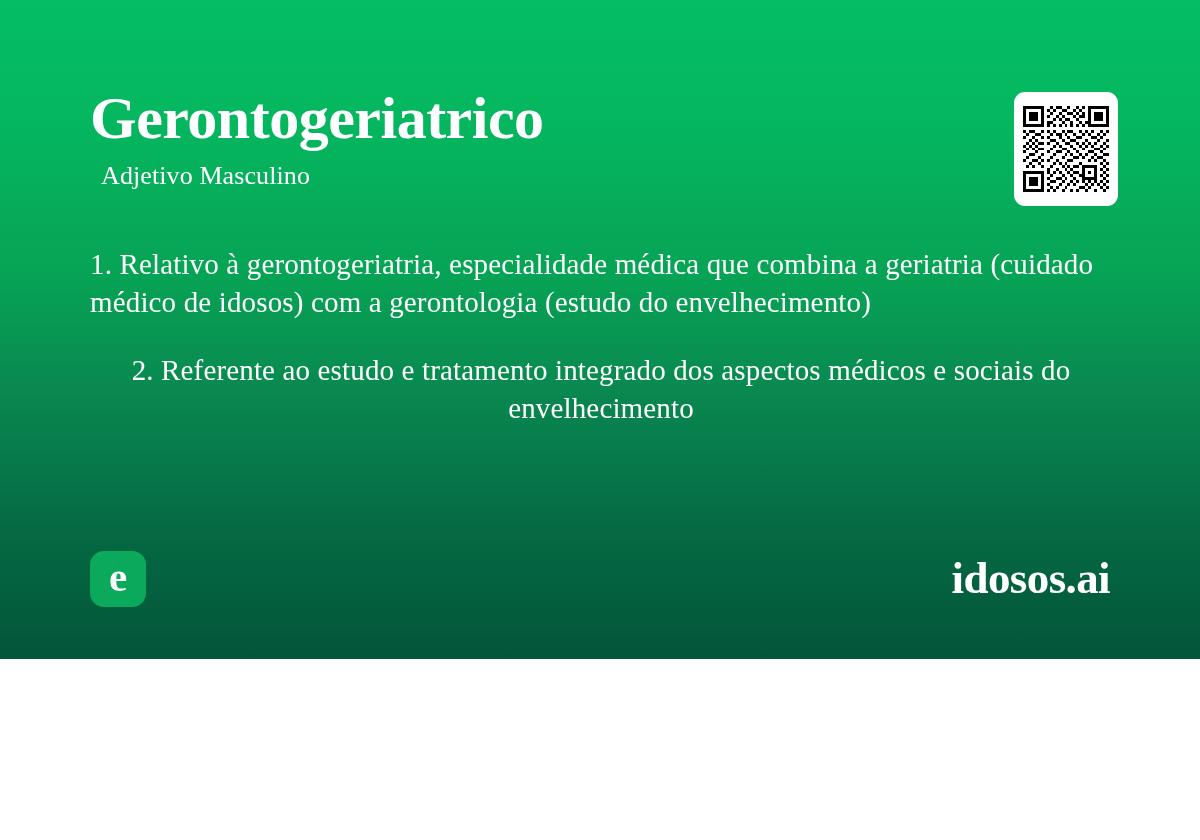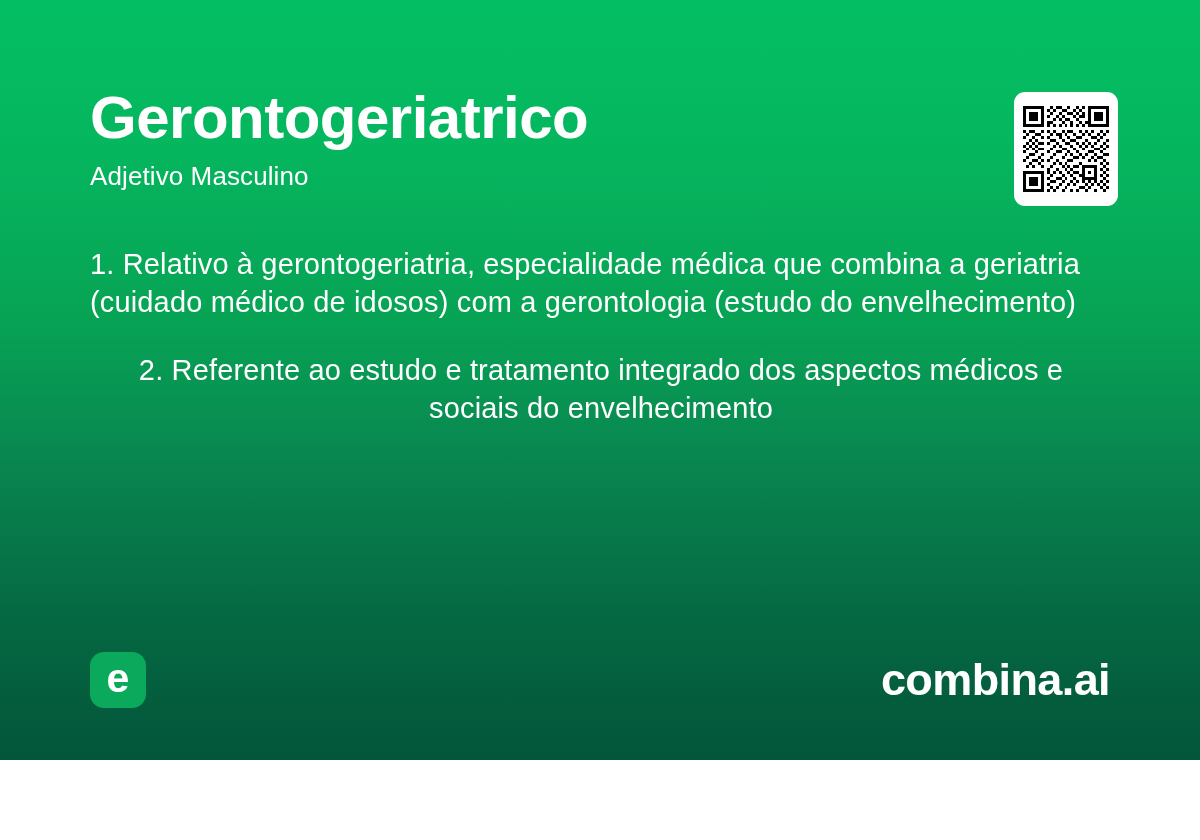--- a/index.html
+++ b/index.html
@@ -10,30 +10,31 @@
   body {
     width: 1200px;
     height: 840px;
     overflow: hidden;
     font-family: "Liberation Sans", sans-serif;
   }
 
   #card {
     position: relative;
     width: 1200px;
-    height: 760px;
+    height: 659px;
     box-sizing: border-box;
     background: linear-gradient(180deg,
         #04be63 0%,
         #05b75f 18%,
         #07a355 42%,
         #098750 60%,
         #056a43 80%,
         #03553a 100%);
     overflow: hidden;
+    font-family: Liberation Serif, serif;
   }
 
   
   #header {
     position: absolute;
     left: 90px;
     top: 88px;
     width: 880px;
   }
 
@@ -41,21 +42,21 @@
     margin: 0;
     color: #ffffff;
     font-size: 60px;
     line-height: 1.0;
     font-weight: 700;
     letter-spacing: -0.5px;
     white-space: nowrap;
   }
 
   #subtitle {
-    margin: 14px 0 0 0;
+    margin: 14px 0 0 11px;
     color: #ffffff;
     font-size: 26px;
     line-height: 1.1;
     font-weight: 500;
     letter-spacing: 0.1px;
   }
 
   
   #qr-card {
     position: absolute;
@@ -420,16 +421,16 @@
 
   <div id="definitions">
     <p class="definition">1. Relativo à gerontogeriatria, especialidade médica que combina a geriatria (cuidado médico de idosos) com a gerontologia (estudo do envelhecimento)</p>
     <p class="definition">2. Referente ao estudo e tratamento integrado dos aspectos médicos e sociais do envelhecimento</p>
   </div>
 
   <div id="footer">
     <div id="logo-badge">
       <span id="logo-letter">e</span>
     </div>
-    <div id="brand">combina.ai</div>
+    <div id="brand">idosos.ai</div>
   </div>
 
 </div>
 
 </body></html>

